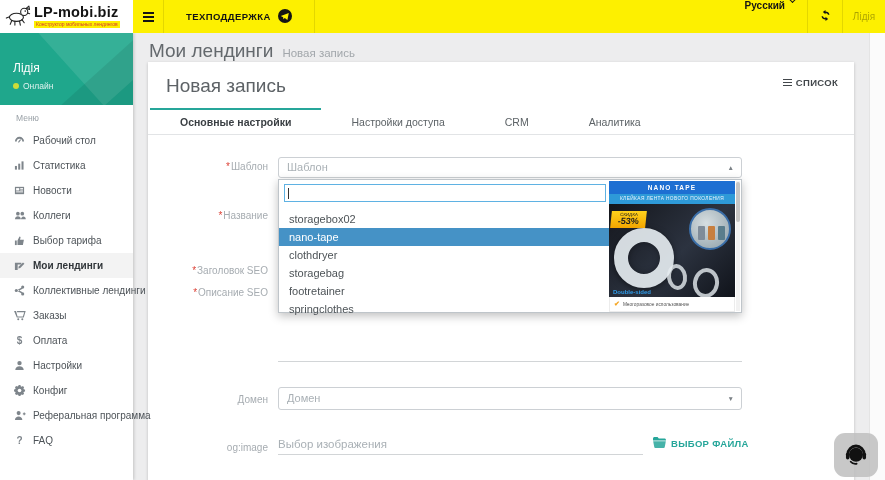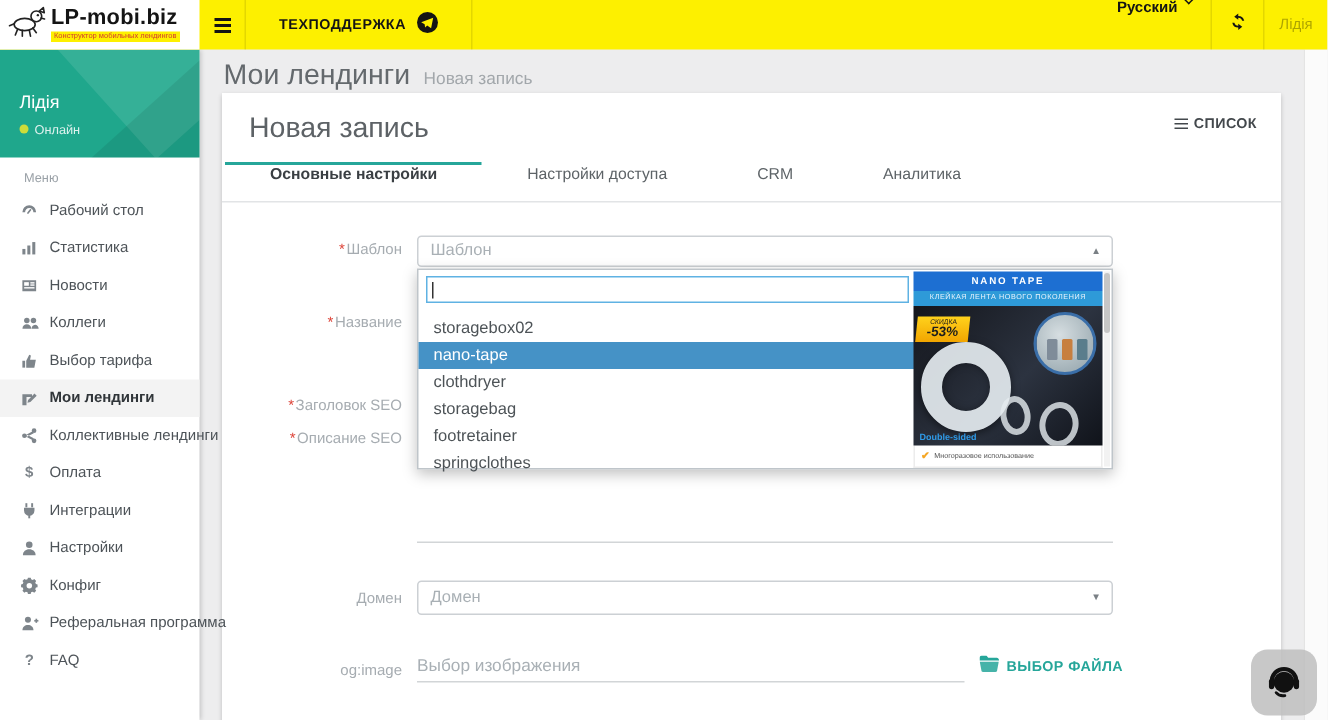--- a/index.html
+++ b/index.html
@@ -51,21 +51,21 @@
   .page-scroll{position:absolute;right:0;top:33px;width:16px;bottom:0;background:#fbfbfb;border-left:1px solid #e4e4e4;z-index:15;}
   .page-header{padding:7px 16px 0;display:flex;align-items:baseline;gap:9px;}
   .page-title{font-size:19px;color:#64696d;font-weight:400;}
   .breadcrumb{font-size:11.5px;color:#a2a7ab;}
   .card{position:absolute;left:15px;right:15px;top:29px;bottom:-10px;background:#fff;box-shadow:0 1px 3px rgba(0,0,0,.2);}
   .card-title{position:absolute;left:18px;top:13px;font-size:19px;color:#5d6266;font-weight:400;}
   .list-btn{position:absolute;right:16px;top:15px;display:flex;align-items:center;gap:4px;font-size:9.5px;font-weight:bold;color:#43484c;letter-spacing:.3px;cursor:pointer;}
   .list-icn{display:flex;flex-direction:column;gap:1.5px;}
   .list-icn i{display:block;width:9px;height:1.6px;background:#43484c;}
   .tabs{position:absolute;left:0;right:0;top:46px;height:27px;border-bottom:1px solid #e2e4e6;display:flex;padding-left:2px;}
-  .tab{padding:0 30px;display:flex;font-size:10.5px;color:#5d6367;border-top:2px solid transparent;height:100%;cursor:pointer;}
+  .tab{padding:0 30px;display:flex;align-items:center;font-size:10.5px;color:#5d6367;border-top:2px solid transparent;height:100%;cursor:pointer;}
   .tab.active{font-weight:bold;color:#3a3f43;border-top-color:var(--teal-accent);}
 
   
   .form{position:absolute;left:0;right:0;top:73px;bottom:0;}
   .flabel{position:absolute;left:0;width:120px;text-align:right;font-size:10px;color:#a6acb1;z-index:1;}
   .flabel.req::before{content:"*";color:#dd4338;margin-right:1px;}
   .select-box{position:absolute;left:130px;width:464px;height:21px;border:1px solid #ccd0d4;border-radius:3px;background:#fff;font-size:11px;color:#a9b0b5;line-height:19px;padding:0 22px 0 8px;cursor:pointer;}
   .sel-arrow{position:absolute;right:7px;top:0;font-size:6.5px;color:#7a8085;line-height:20px;}
   .underline{position:absolute;height:1px;background:#d2d5d7;left:130px;width:464px;}
 
@@ -236,33 +236,32 @@
       <svg width="11" height="11" viewBox="0 0 12 12">
           <circle cx="2.5" cy="6" r="1.7"></circle>
           <circle cx="9.5" cy="2.3" r="1.7"></circle>
           <circle cx="9.5" cy="9.7" r="1.7"></circle>
           <path d="M3.5 5.4l5-2.6.8 1.4-5 2.6zM3.5 6.6l5 2.6.8-1.4-5-2.6z"></path>
         </svg>
     </span>
     <span>Коллективные лендинги</span>
   </div>
   <div class="menu-item">
+    <span class="mi-icon">
+      <svg width="12" height="11" viewBox="0 0 13 12">
+          <path d="M0 1h2.2l1.6 6h5.8l1.5-4.6H3.3V1.2h9.4L10.6 8.2H3z"></path>
+          <circle cx="4.6" cy="10.2" r="1.1"></circle>
+          <circle cx="9" cy="10.2" r="1.1"></circle>
+        </svg>
+    </span>
+    <span>Заказы</span>
+  </div>
+  <div class="menu-item">
     <span class="mi-icon">$</span>
     <span>Оплата</span>
-  </div>
-  <div class="menu-item">
-    <span class="mi-icon">
-      <svg width="11" height="11" viewBox="0 0 12 12">
-          <rect x="3.2" y="0.5" width="1.4" height="3"></rect>
-          <rect x="7.4" y="0.5" width="1.4" height="3"></rect>
-          <path d="M2.2 3.8h7.6v2a3.8 3.8 0 0 1-7.6 0z"></path>
-          <rect x="5.3" y="9" width="1.4" height="2.5"></rect>
-        </svg>
-    </span>
-    <span>Интеграции</span>
   </div>
   <div class="menu-item">
     <span class="mi-icon">
       <svg width="11" height="11" viewBox="0 0 12 12">
           <circle cx="6" cy="3.4" r="2.4"></circle>
           <path d="M1.4 11c0-2.6 2-4.2 4.6-4.2S10.6 8.4 10.6 11z"></path>
         </svg>
     </span>
     <span>Настройки</span>
   </div>

